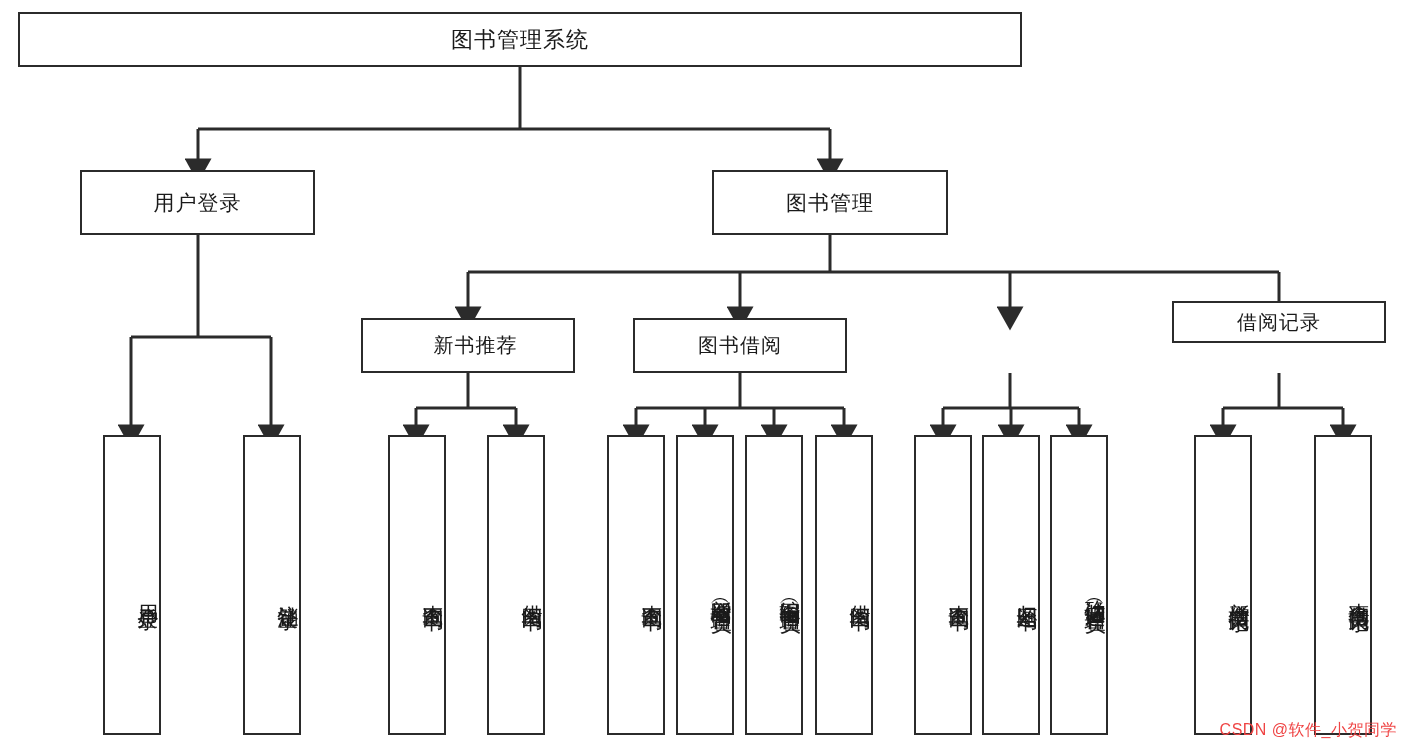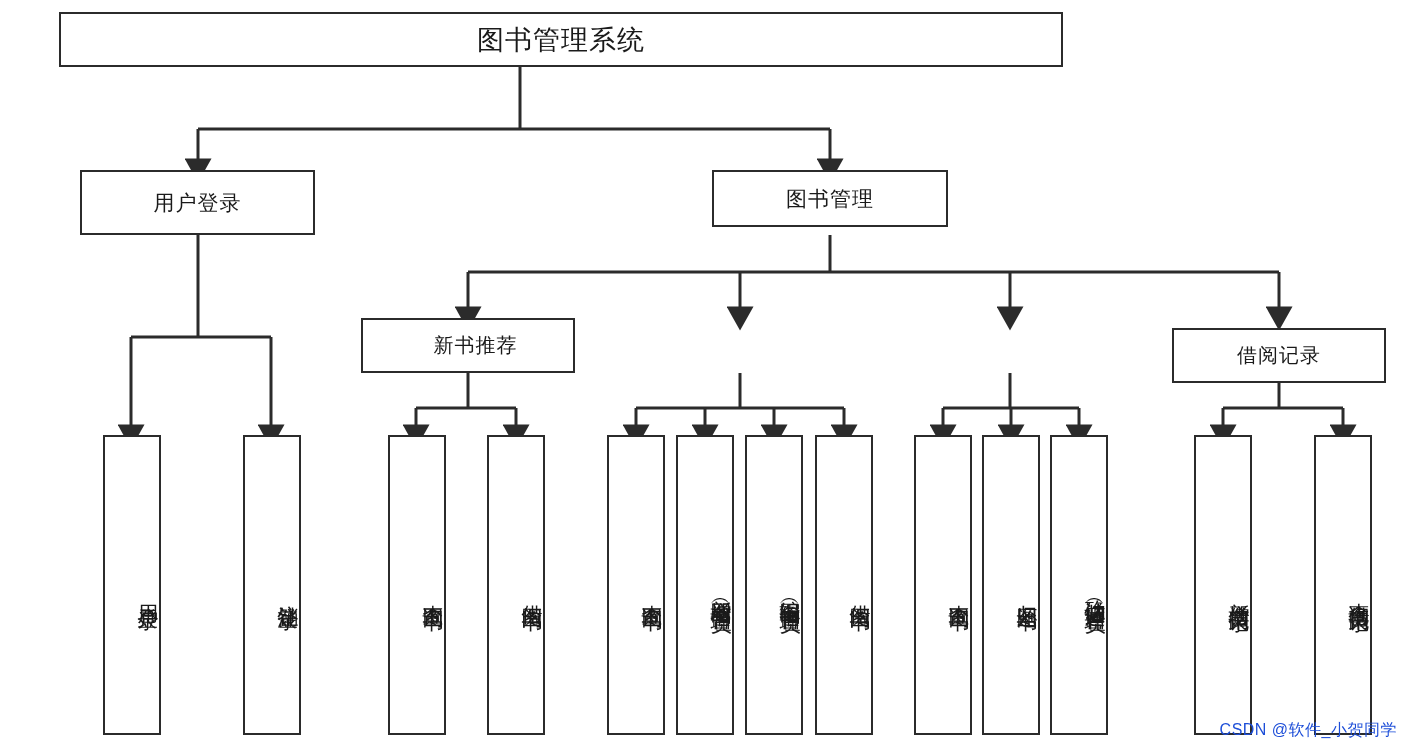--- a/index.html
+++ b/index.html
@@ -7,31 +7,31 @@
        font-family:"Liberation Sans","DejaVu Sans",sans-serif;}
   #stage{position:relative;width:1405px;height:747px;background:#fff;}
 
   svg.edges{position:absolute;left:0;top:0;width:1405px;height:747px;
             pointer-events:none;}
 
   .node{position:absolute;box-sizing:border-box;background:#ffffff;
         border:2px solid #2b2b2b;display:flex;align-items:center;
         justify-content:center;color:#1a1a1a;}
 
-  .node.root{font-size:27px;letter-spacing:1px;margin-left:41px;}
+  .node.root{font-size:22px;letter-spacing:1px;}
   .node.lvl1{font-size:21px;letter-spacing:1px;}
   .node.lvl2{font-size:20px;letter-spacing:1px;}
 
   .node.leaf{font-size:21px;letter-spacing:2px;
              writing-mode:vertical-rl;text-orientation:upright;
              align-items:flex-start;justify-content:center;
              padding-top:14px;line-height:1.0;}
 
   .watermark{position:absolute;right:8px;bottom:6px;font-size:16px;
-             color:#1d4ed8;white-space:nowrap;letter-spacing:0.5px;text-align:center;}
+             color:#ef4444;white-space:nowrap;letter-spacing:0.5px;text-align:center;}
 </style>
 </head>
 <body>
 
 <div id="stage">
 
   <svg class="edges" viewBox="0 0 1405 747" xmlns="http://www.w3.org/2000/svg">
     <defs>
       <marker id="ar" markerWidth="9" markerHeight="9" refX="1.2" refY="4.5" orient="auto" markerUnits="strokeWidth">
         <path d="M0,0 L0,9 L8,4.5 z" fill="#2b2b2b"></path>
@@ -77,24 +77,25 @@
       <path d="M1279,373 L1279,408"></path>
       <path d="M1223,408 L1343,408"></path>
       <path d="M1223,408 L1223,428" marker-end="url(#ar)"></path>
       <path d="M1343,408 L1343,428" marker-end="url(#ar)"></path>
     </g>
   </svg>
 
   <div class="node root" style="left:18px;top:12px;width:1004px;height:55px;">图书管理系统</div>
 
   <div class="node lvl1" style="left:80px;top:170px;width:235px;height:65px;">用户登录</div>
-  <div class="node lvl1" style="left:712px;top:170px;width:236px;height:57px;">图书管理</div>
+  <div class="node lvl1" style="left:712px;top:170px;width:236px;height:65px;">图书管理</div>
 
   <div class="node lvl2" style="left:361px;top:318px;width:214px;height:55px;padding-left:15px;">新书推荐</div>
-  <div class="node lvl2" style="left:1172px;top:328px;width:214px;height:55px;">借阅记录</div>
+  <div class="node lvl2" style="left:633px;top:318px;width:214px;height:55px;">图书借阅</div>
+  <div class="node lvl2" style="left:1172px;top:301px;width:214px;height:42px;">借阅记录</div>
 
   <div class="node leaf" style="left:103px;top:435px;width:58px;height:300px;">用户登录</div>
   <div class="node leaf" style="left:243px;top:435px;width:58px;height:300px;">注销登录</div>
 
   <div class="node leaf" style="left:388px;top:435px;width:58px;height:300px;">查询图书</div>
   <div class="node leaf" style="left:487px;top:435px;width:58px;height:300px;">借阅图书</div>
 
   <div class="node leaf" style="left:607px;top:435px;width:58px;height:300px;">查询图书</div>
   <div class="node leaf" style="left:676px;top:435px;width:58px;height:300px;">新增图书（管理员）</div>
   <div class="node leaf" style="left:745px;top:435px;width:58px;height:300px;">编辑图书（管理员）</div>

